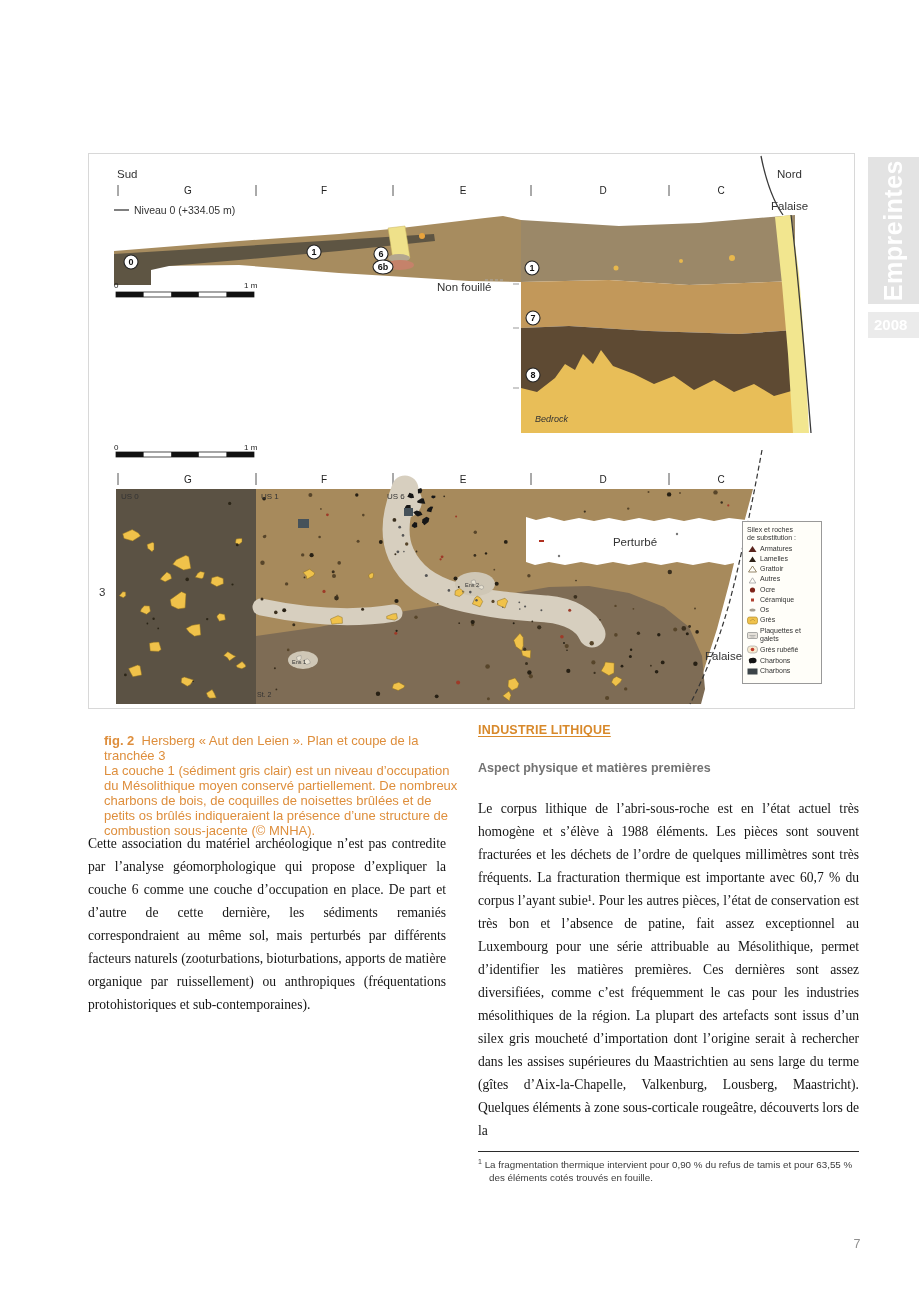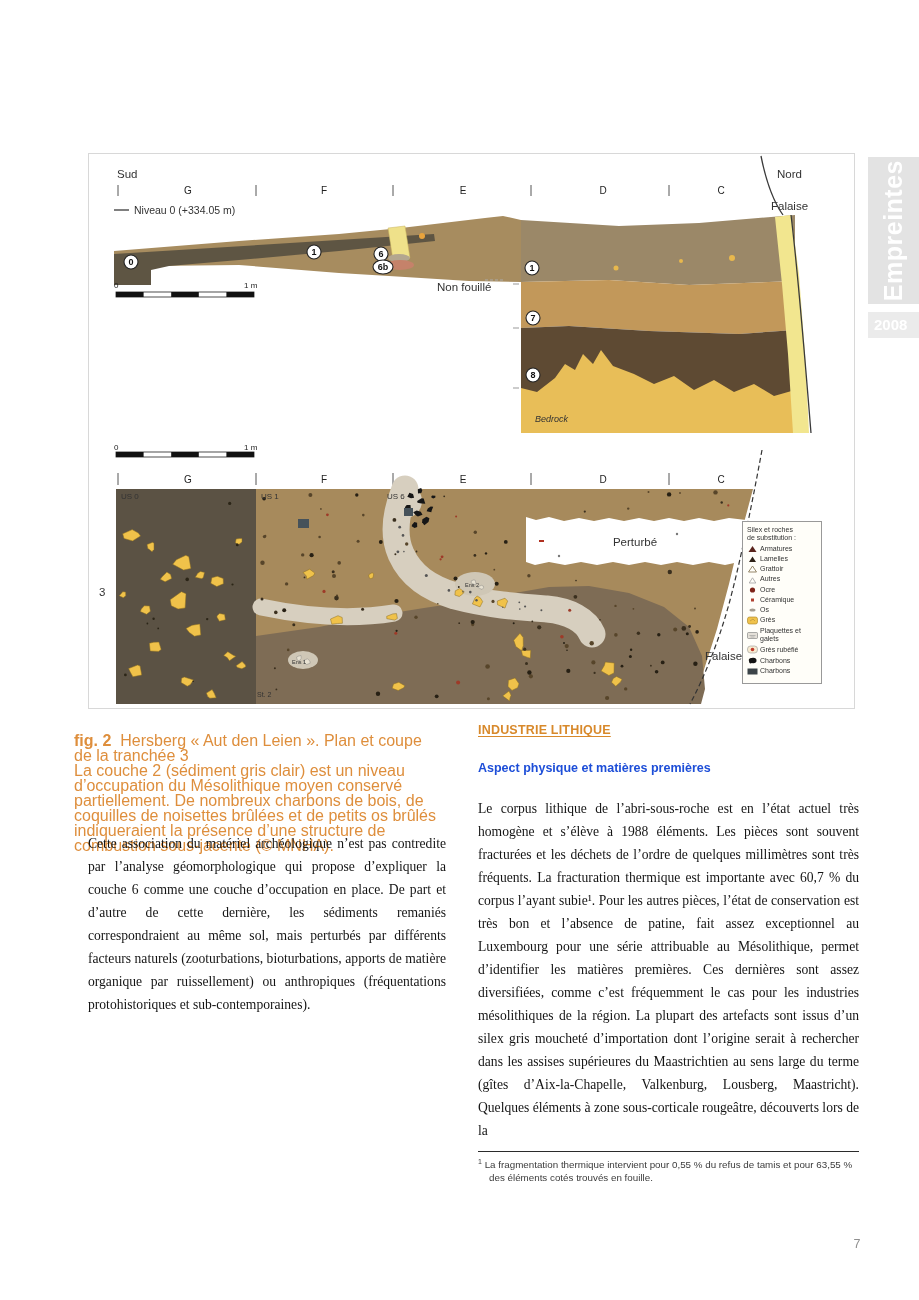--- a/index.html
+++ b/index.html
@@ -24,30 +24,30 @@
 
   
   .legend{position:absolute;left:742px;top:521px;width:80px;background:#fffef9;
           border:1px solid #999;box-sizing:border-box;padding:4px 3px 5px 4px;
           font-size:7px;line-height:1.2;color:#333;}
   .legend .title{margin-bottom:2px;}
   .lg-item{display:flex;align-items:center;margin:1.8px 0;}
   .lg-ic{flex:0 0 11px;margin-right:2px;}
 
   
-  .caption{position:absolute;left:74px;top:733px;width:362px;color:#de8e3c;
-           font-size:16px;line-height:15px;}
+  .caption{position:absolute;left:104px;top:733px;width:362px;color:#de8e3c;
+           font-size:13px;line-height:15px;}
   .caption b{font-weight:bold;}
   .body-text{font-family:"Liberation Serif",serif;font-size:13.6px;line-height:23px;
              text-align:justify;color:#141414;}
   .left-col{position:absolute;left:88px;top:832px;width:358px;}
   .right-col{position:absolute;left:478px;top:723px;width:381px;}
   .r-head{color:#d8892b;font-size:12.5px;font-weight:bold;letter-spacing:.2px;
           text-decoration:underline;text-underline-offset:2px;margin:0;}
-  .r-sub{color:#1d4ed8;font-size:12.5px;font-weight:bold;margin:24px 0 0 0;}
+  .r-sub{color:#737373;font-size:12.5px;font-weight:bold;margin:24px 0 0 0;}
   .r-par{margin:22px 0 0 0;}
   .footnote{margin-top:9px;border-top:1px solid #2b2b2b;padding-top:4px;
             font-size:9.8px;line-height:12.8px;color:#3c3c3c;}
   .footnote .fn-line{padding-left:11px;text-indent:-11px;}
   .footnote sup{font-size:7px;}
 
   
   .side-tag{position:absolute;left:868px;top:157px;width:51px;height:147px;
             background:#e3e3e3;display:flex;align-items:center;justify-content:center;}
   .side-tag span{writing-mode:vertical-rl;transform:rotate(180deg);color:#fff;
@@ -477,31 +477,31 @@
         </svg>
       <span>Charbons</span>
       </div>
   </div>
 
   <div class="caption">
     <div>
       <b>fig. 2</b>&nbsp;
       <span>Hersberg « Aut den Leien ». Plan et coupe de la tranchée 3</span>
     </div>
-    <div>La couche 2 (sédiment gris clair) est un niveau d’occupation du Mésolithique moyen conservé partiellement. De nombreux charbons de bois, de coquilles de noisettes brûlées et de petits os brûlés indiqueraient la présence d’une structure de combustion sous-jacente (© MNHA).</div>
+    <div>La couche 1 (sédiment gris clair) est un niveau d’occupation du Mésolithique moyen conservé partiellement. De nombreux charbons de bois, de coquilles de noisettes brûlées et de petits os brûlés indiqueraient la présence d’une structure de combustion sous-jacente (© MNHA).</div>
   </div>
 
   <div class="left-col body-text">Cette association du matériel archéologique n’est pas contredite par l’analyse géomorphologique qui propose d’expliquer la couche 6 comme une couche d’occupation en place. De part et d’autre de cette dernière, les sédiments remaniés correspondraient au même sol, mais perturbés par différents facteurs naturels (zooturbations, bioturbations, apports de matière organique par ruissellement) ou anthropiques (fréquentations protohistoriques et sub-contemporaines).</div>
 
   <div class="right-col">
     <h2 class="r-head">INDUSTRIE LITHIQUE</h2>
     <h3 class="r-sub">Aspect physique et matières premières</h3>
     <div class="r-par body-text">Le corpus lithique de l’abri-sous-roche est en l’état actuel très homogène et s’élève à 1988 éléments. Les pièces sont souvent fracturées et les déchets de l’ordre de quelques millimètres sont très fréquents. La fracturation thermique est importante avec 60,7 % du corpus l’ayant subie¹. Pour les autres pièces, l’état de conservation est très bon et l’absence de patine, fait assez exceptionnel au Luxembourg pour une série attribuable au Mésolithique, permet d’identifier les matières premières. Ces dernières sont assez diversifiées, comme c’est fréquemment le cas pour les industries mésolithiques de la région. La plupart des artefacts sont issus d’un silex gris moucheté d’importation dont l’origine serait à rechercher dans les assises supérieures du Maastrichtien au sens large du terme (gîtes d’Aix-la-Chapelle, Valkenburg, Lousberg, Maastricht). Quelques éléments à zone sous-corticale rougeâtre, découverts lors de la</div>
     <div class="footnote">
-      <div class="fn-line"><sup>1</sup>&nbsp;<span>La fragmentation thermique intervient pour 0,55 % du refus de tamis et pour 63,55 % des éléments cotés trouvés en fouille.</span></div>
+      <div class="fn-line"><sup>1</sup>&nbsp;<span>La fragmentation thermique intervient pour 0,90 % du refus de tamis et pour 63,55 % des éléments cotés trouvés en fouille.</span></div>
     </div>
   </div>
 
   <div class="side-tag">
     <span>Empreintes</span>
   </div>
   <div class="side-year">2008</div>
   <div class="pageno">7</div>
 </div>
 

